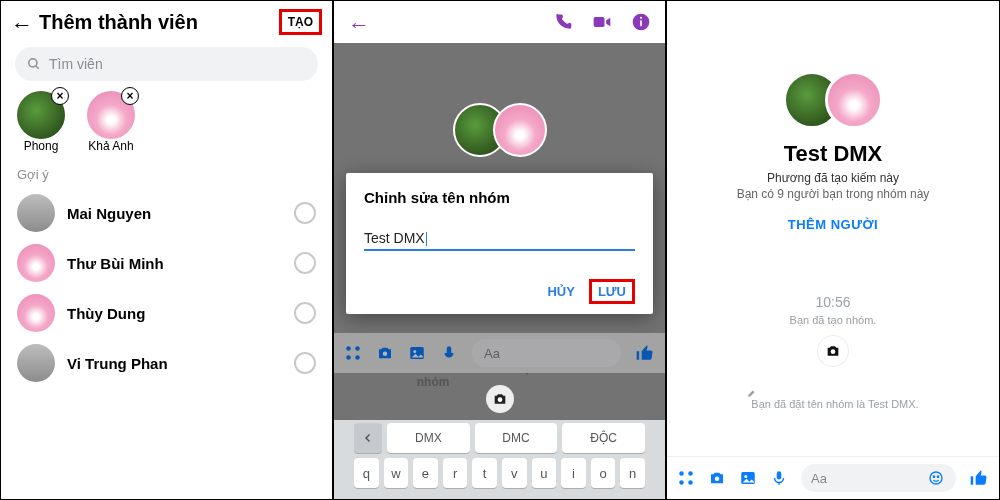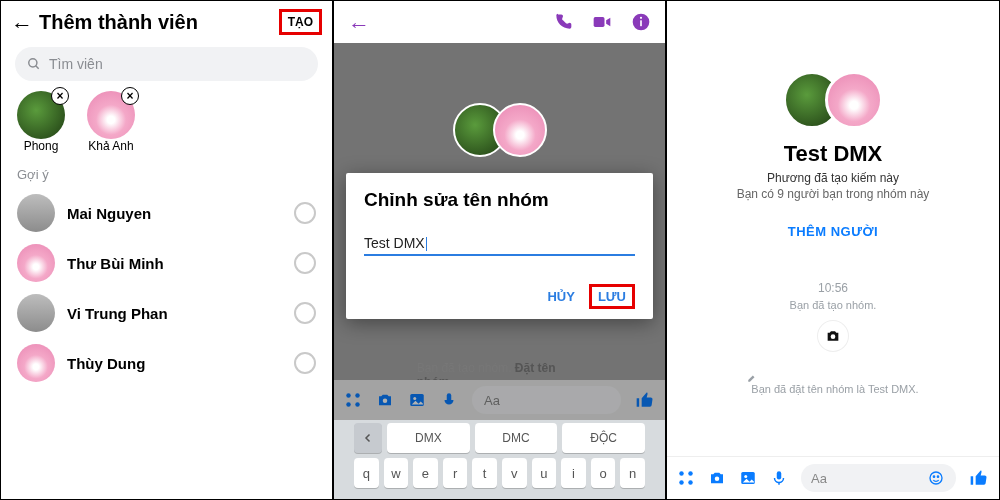--- a/index.html
+++ b/index.html
@@ -42,57 +42,57 @@
   .hdr2 .left2 { font-size:22px; color:#8a3ab9; font-weight:700; }
   .hdr2 .icons2 { display:flex; gap:18px; }
   .hdr2 .icons2 .ic { color:#8a3ab9; }
   .dimbg { position:absolute; inset:0; background:rgba(0,0,0,0.55); }
   .avpair-bg { position:absolute; top:60px; left:50%; transform:translateX(-50%); display:flex; }
   .avpair-bg .c { width:54px; height:54px; border-radius:50%; border:2px solid #fff; }
   .avpair-bg .c.green { background: radial-gradient(circle at 40% 40%, #5a9b3c, #1e3b12); }
   .avpair-bg .c.pink  { background: radial-gradient(circle at 50% 60%, #fff 10%, #f4a8c8 40%, #e986b2); margin-left:-14px; }
 
   .dialog { position:absolute; left:12px; right:12px; top:130px; background:#fff; border-radius:2px; padding:16px 18px 10px; box-shadow:0 4px 20px rgba(0,0,0,0.4); }
-  .dialog .dtitle { font-size:19px; font-weight:600; margin-bottom:24px; }
+  .dialog .dtitle { font-size:15px; font-weight:600; margin-bottom:24px; }
   .dialog .tinput { color:#222; font-size:14px; border:none; border-bottom:2px solid #2b7de1; width:100%; outline:none; padding-bottom:3px; position:relative; }
   .caret { display:inline-block; width:1px; height:14px; background:#2b7de1; vertical-align:middle; margin-left:1px; }
   .dacts { display:flex; justify-content:flex-end; gap:8px; margin-top:28px; align-items:center; }
   .dacts .btn { color:#2b7de1; font-weight:700; font-size:13px; padding:4px 6px; }
   .dacts .luu-box { border:3px solid #e60000; padding:2px 6px; }
   .note2 { position:absolute; top:318px; left:50%; transform:translateX(-50%); font-size:12px; color:#777; }
   .note2 b { color:#555; font-weight:700; }
   .cam2 { position:absolute; top:342px; left:50%; transform:translateX(-50%); width:28px; height:28px; border-radius:50%; background:#eee; display:flex; align-items:center; justify-content:center; }
 
   
   .composer-row { position:absolute; bottom:0; left:0; right:0; }
   .cmp { display:flex; align-items:center; gap:14px; padding:6px 10px; background:#fff; }
   .cmp.dim { filter:brightness(0.7); background:#e9e9e9; }
   .cmp .pill { flex:1; background:#f1f2f4; border-radius:18px; height:28px; display:flex; align-items:center; padding:0 12px; color:#888; font-size:13px; }
   .ic { display:inline-flex; }
 
-  .kbd { background:#d7dbde; padding:3px 20px 6px; }
+  .kbd { background:#d7dbde; padding:3px 20px 6px;margin-top:47px; }
   .krow { display:flex; gap:5px; margin-bottom:5px; }
   .key { background:#fff; border-radius:4px; flex:1; height:30px; display:flex; align-items:center; justify-content:center; font-size:12px; color:#555; box-shadow:0 1px 0 rgba(0,0,0,0.2); }
   .key.small { font-size:13px; }
   .krow.top .key { flex:0 0 auto; }
   .krow.top .chev { width:28px; background:#c6cacf; }
   .krow.top .word { flex:1; }
 
   
   .p3 { display:flex; flex-direction:column; }
   .body3 { flex:1; display:flex; flex-direction:column; align-items:center; padding-top:70px; }
   .avpair3 { display:flex; }
   .avpair3 .c { width:58px; height:58px; border-radius:50%; border:3px solid #fff; }
   .avpair3 .c.green { background: radial-gradient(circle at 40% 40%, #5a9b3c, #1e3b12); }
   .avpair3 .c.pink  { background: radial-gradient(circle at 50% 60%, #fff 10%, #f4a8c8 40%, #e986b2); margin-left:-16px; }
   .gname { font-size:22px; font-weight:800; margin-top:12px; }
   .gline { font-size:12px; color:#333; margin-top:4px; }
   .gline2 { font-size:12px; color:#666; margin-top:2px; }
-  .addppl { color:#0a7cff; font-size:13px; font-weight:700; letter-spacing:0.5px; margin-top:23px; }
-  .time3 { font-size:12px; color:#9aa0a6; margin-top:42px; }
+  .addppl { color:#0a7cff; font-size:13px; font-weight:700; letter-spacing:0.5px; margin-top:16px; }
+  .time3 { font-size:14px; color:#9aa0a6; margin-top:62px; }
   .made3 { font-size:11px; color:#9aa0a6; margin-top:4px; }
   .cam3 { width:30px; height:30px; border-radius:50%; background:#fff; display:flex; align-items:center; justify-content:center; margin-top:10px; box-shadow:0 0 0 1px #eee; }
   .named3 { font-size:11px; color:#9aa0a6; margin-top:22px; }
   .named3 .pen { margin-right:4px; }
 
   .cmp3 { display:flex; align-items:center; gap:13px; padding:7px 10px; border-top:1px solid #eee; background:#fff; }
   .cmp3 .pill { flex:1; background:#f1f2f4; border-radius:18px; height:28px; display:flex; align-items:center; padding:0 12px 0 10px; color:#888; font-size:13px; }
   .cmp3 .pill .emoji { margin-left:auto; }
   .cblue { color:#0a7cff; }
 
@@ -141,27 +141,27 @@
       <div class="rav av gray"></div>
       <div class="name">Mai Nguyen</div>
       <div class="radio"></div>
     </div>
     <div class="row">
       <div class="rav av pink"></div>
       <div class="name">Thư Bùi Minh</div>
       <div class="radio"></div>
     </div>
     <div class="row">
+      <div class="rav av pink"></div>
+      <div class="name">Thùy Dung</div>
+      <div class="radio"></div>
+    </div>
+    <div class="row">
       <div class="rav av gray"></div>
       <div class="name">Vi Trung Phan</div>
-      <div class="radio"></div>
-    </div>
-    <div class="row">
-      <div class="rav av pink"></div>
-      <div class="name">Thùy Dung</div>
       <div class="radio"></div>
     </div>
   </div>
 
   <div class="panel p2">
     <div class="hdr2">
       <div class="left2">←</div>
       <div class="icons2">
         <span class="ic">
             <svg width="20" height="20" viewBox="0 0 24 24" fill="#8a3ab9">

